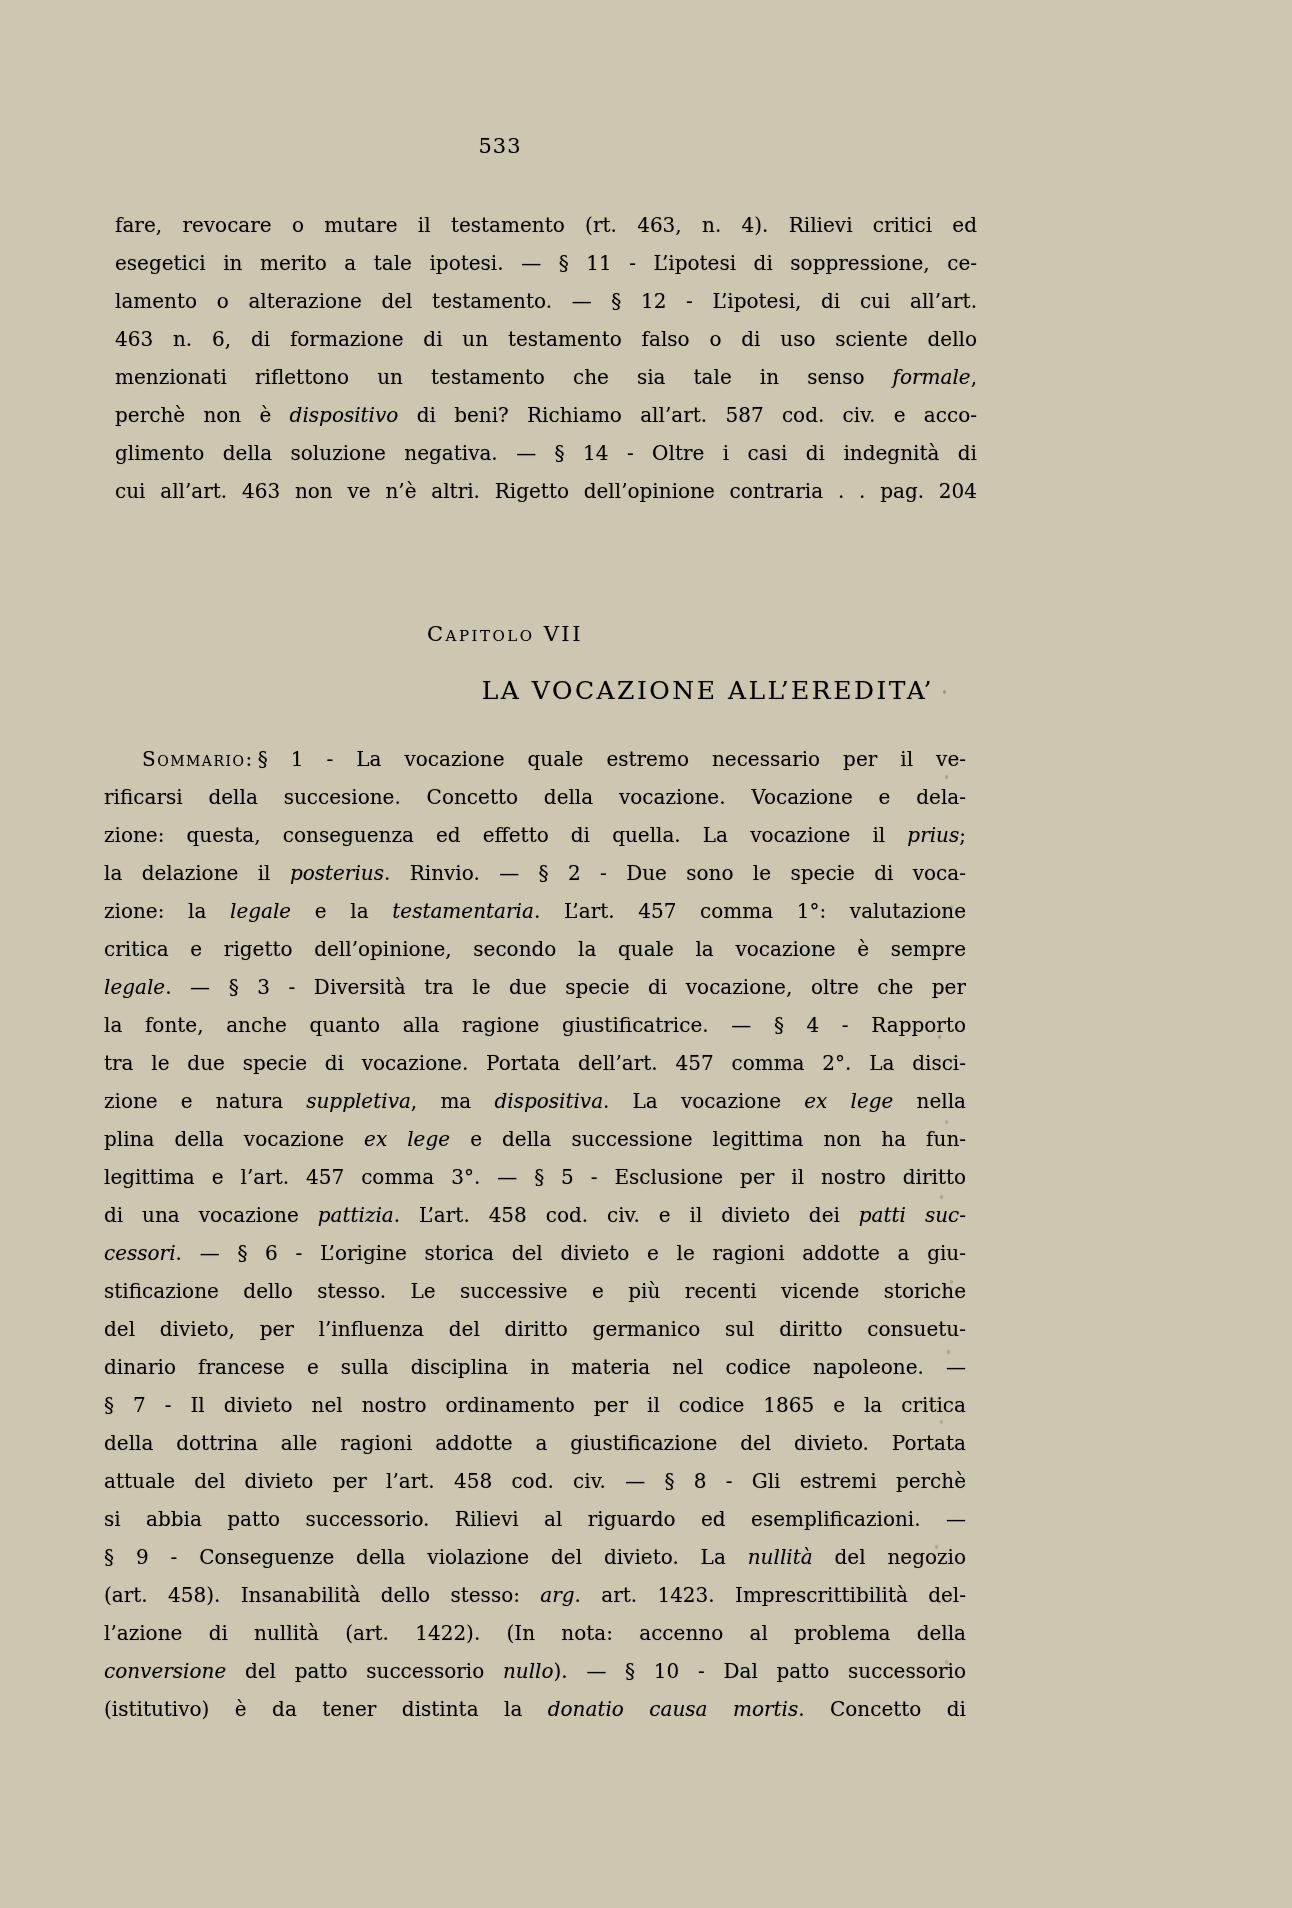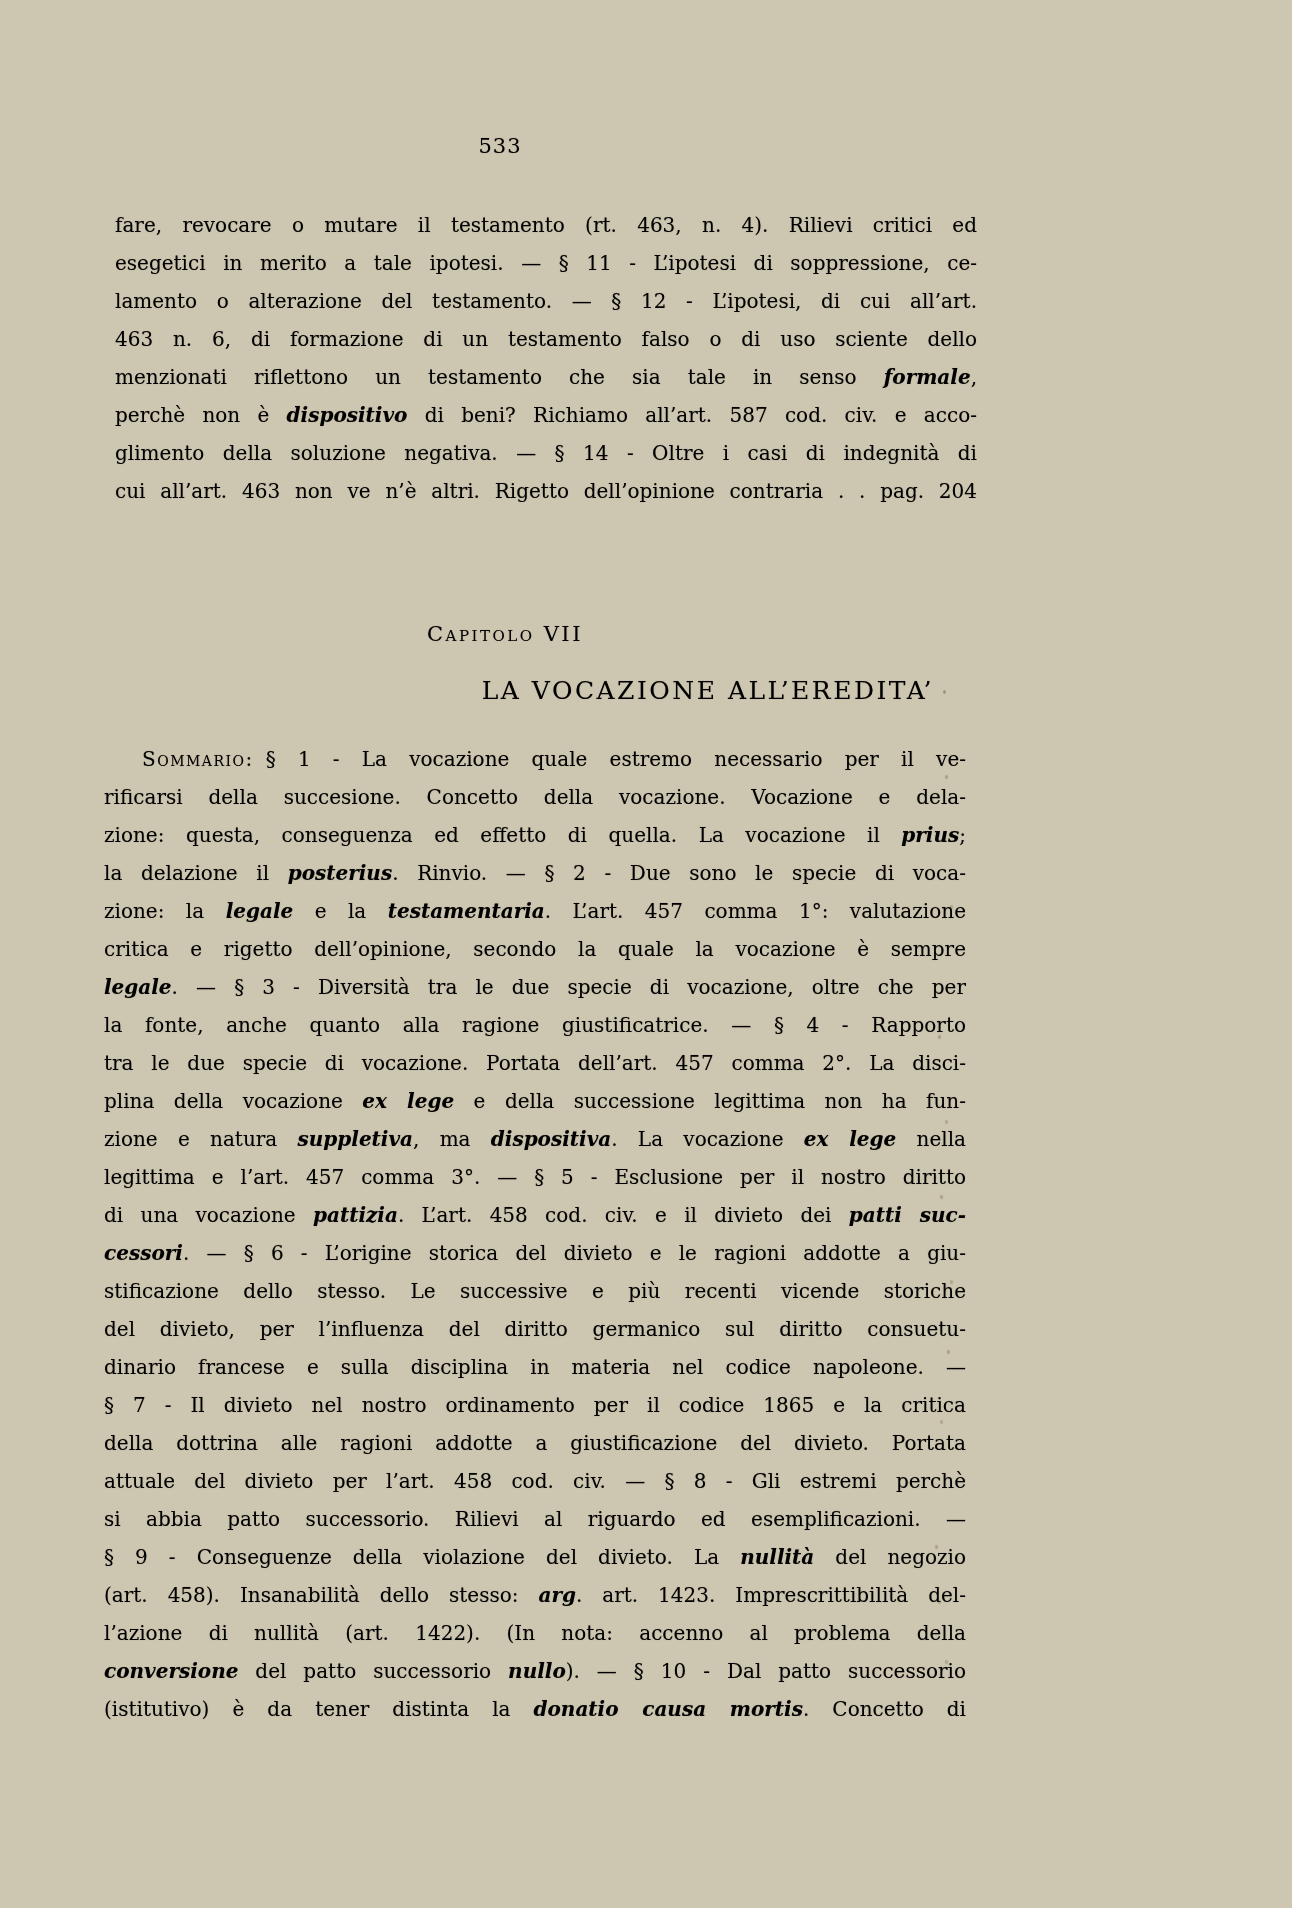--- a/index.html
+++ b/index.html
@@ -26,31 +26,31 @@
   }
   .para{ position:absolute; left:104px; width:862px; font-size:20px; word-spacing:1.5px; }
   .para1{ top:206px;margin-left:11px; }
   .summary{ top:740px; }
   .line{
     height:38px; line-height:38px;
     text-align:justify; text-align-last:justify;
     overflow:hidden;
   }
   .summary .first{ padding-left:38px; box-sizing:border-box; }
-  .smallcaps{ font-variant:small-caps; letter-spacing:1.5px; margin-right:12px; }
+  .smallcaps{ font-variant:small-caps; letter-spacing:1.5px; margin-right:4px; }
   .chapter-heading{
     position:absolute; top:622px; left:0; width:1010px;
     text-align:center; font-variant:small-caps;
     font-size:21px; letter-spacing:2.5px;
   }
   .chapter-title{
     position:absolute; top:676px; left:0; width:934px;
     text-align:right; font-size:25px; letter-spacing:2.5px;
   }
-  i{ font-style:italic;font-weight:bold; }
+  i{ font-style:italic; }
   .artifacts{
     position:absolute; left:943px; top:690px;
     width:3px; height:4px; border-radius:50%;
     background:rgba(95,84,60,0.42);
     box-shadow:
       2px 85px 1px rgba(95,84,60,0.35),
       7px 215px 1px rgba(95,84,60,0.30),
       -5px 345px 1px rgba(95,84,60,0.38),
       2px 430px 1px rgba(95,84,60,0.30),
       -3px 505px 1px rgba(95,84,60,0.34),
@@ -90,22 +90,22 @@
     </div>
     <div>
         <div class="line">rificarsi della succesione. Concetto della vocazione. Vocazione e dela-</div>
         <div class="line">zione: questa, conseguenza ed effetto di quella. La vocazione il <i>prius</i>;</div>
         <div class="line">la delazione il <i>posterius</i>. Rinvio. — § 2 - Due sono le specie di voca-</div>
         <div class="line">zione: la <i>legale</i> e la <i>testamentaria</i>. L’art. 457 comma 1°: valutazione</div>
         <div class="line">critica e rigetto dell’opinione, secondo la quale la vocazione è sempre</div>
         <div class="line"><i>legale</i>. — § 3 - Diversità tra le due specie di vocazione, oltre che per</div>
         <div class="line">la fonte, anche quanto alla ragione giustificatrice. — § 4 - Rapporto</div>
         <div class="line">tra le due specie di vocazione. Portata dell’art. 457 comma 2°. La disci-</div>
+        <div class="line">zione e natura <i>suppletiva</i>, ma <i>dispositiva</i>. La vocazione <i>ex lege</i> nella</div>
         <div class="line">plina della vocazione <i>ex lege</i> e della successione legittima non ha fun-</div>
-        <div class="line">zione e natura <i>suppletiva</i>, ma <i>dispositiva</i>. La vocazione <i>ex lege</i> nella</div>
         <div class="line">legittima e l’art. 457 comma 3°. — § 5 - Esclusione per il nostro diritto</div>
         <div class="line">di una vocazione <i>pattizia</i>. L’art. 458 cod. civ. e il divieto dei <i>patti suc-</i></div>
         <div class="line"><i>cessori</i>. — § 6 - L’origine storica del divieto e le ragioni addotte a giu-</div>
         <div class="line">stificazione dello stesso. Le successive e più recenti vicende storiche</div>
         <div class="line">del divieto, per l’influenza del diritto germanico sul diritto consuetu-</div>
         <div class="line">dinario francese e sulla disciplina in materia nel codice napoleone. —</div>
         <div class="line">§ 7 - Il divieto nel nostro ordinamento per il codice 1865 e la critica</div>
         <div class="line">della dottrina alle ragioni addotte a giustificazione del divieto. Portata</div>
         <div class="line">attuale del divieto per l’art. 458 cod. civ. — § 8 - Gli estremi perchè</div>
         <div class="line">si abbia patto successorio. Rilievi al riguardo ed esemplificazioni. —</div>

